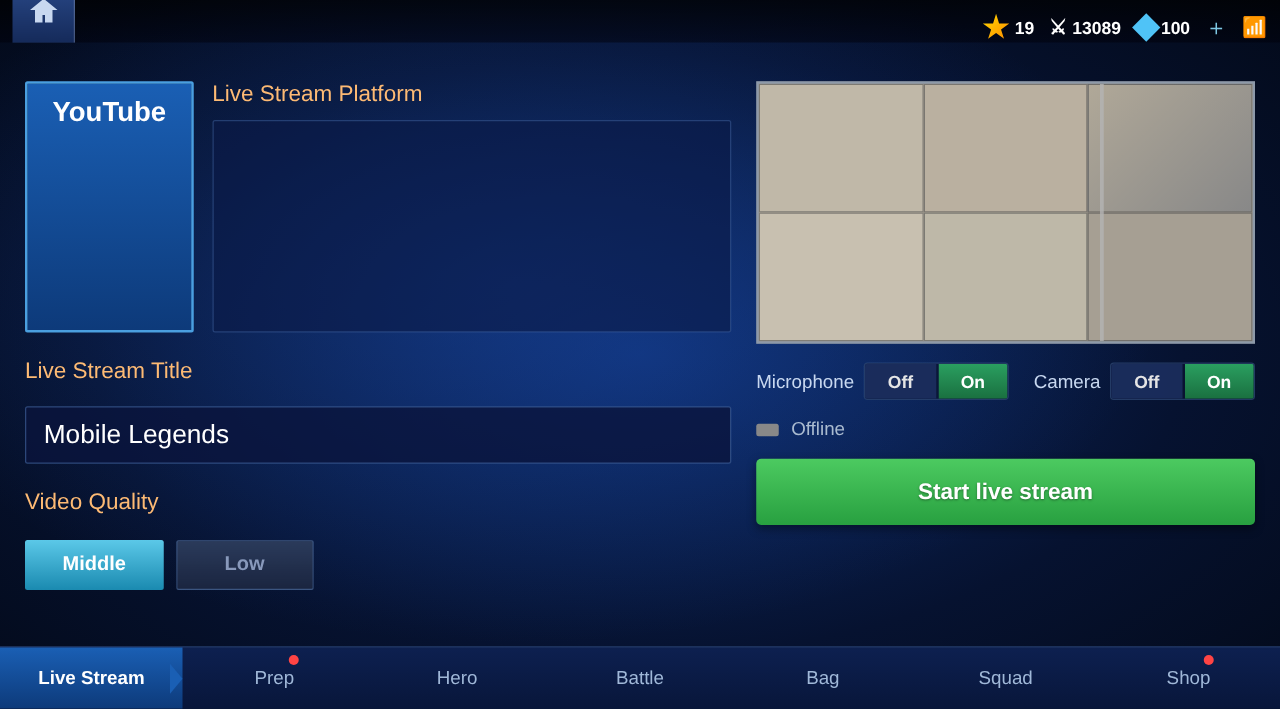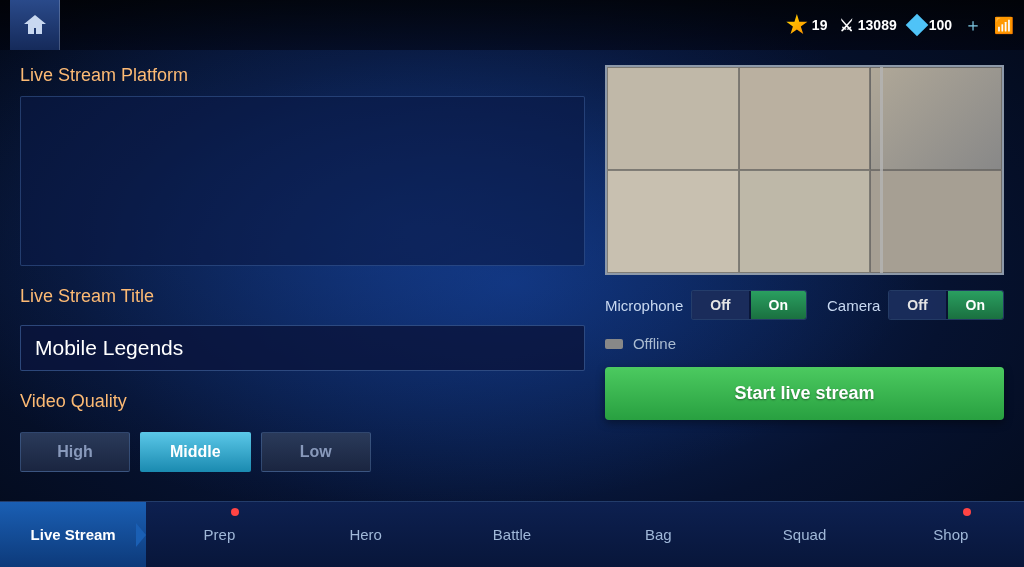--- a/index.html
+++ b/index.html
@@ -26,25 +26,25 @@
       background: radial-gradient(ellipse at 40% 40%, rgba(30,80,180,0.4) 0%, transparent 60%);
       z-index: 0;
     }
 
     
     .top-bar {
       position: absolute;
       top: 0;
       left: 0;
       right: 0;
-      height: 50px;
+      height: 34px;
       background: linear-gradient(180deg, rgba(0,0,0,0.7) 0%, rgba(0,0,10,0.5) 100%);
       z-index: 10;
       display: flex;
-      align-items: center;
+      align-items: flex-end;
       padding: 0 10px;
     }
 
     .home-btn {
       width: 50px;
       height: 50px;
       background: linear-gradient(180deg, #2a4a8a 0%, #152a5a 100%);
       display: flex;
       align-items: center;
       justify-content: center;
@@ -324,21 +324,21 @@
       text-shadow: 0 1px 2px rgba(0,0,0,0.4);
       box-shadow: 0 3px 8px rgba(0,0,0,0.4);
     }
 
     
     .bottom-bar {
       position: absolute;
       bottom: 0;
       left: 0;
       right: 0;
-      height: 66px;
+      height: 50px;
       background: linear-gradient(180deg, #0d2050 0%, #08163a 100%);
       border-top: 1px solid rgba(100,150,220,0.3);
       z-index: 10;
       display: flex;
       align-items: stretch;
     }
 
     .nav-item {
       flex: 1;
       display: flex;
@@ -408,35 +408,35 @@
     <span class="plus-icon">＋</span>
     <span class="wifi-icon">📶</span>
   </div>
 </div>
 
 <div class="main-content">
 
   <div class="left-panel">
 
     <div class="platform-section">
+      <div class="youtube-btn">YouTube</div>
       <div class="platform-info">
         <div class="section-label">Live Stream Platform</div>
         <div class="platform-box"></div>
       </div>
     </div>
 
     <div class="title-section">
       <div class="section-label">Live Stream Title</div>
       <input class="title-input" type="text" value="Mobile Legends" style="">
     </div>
 
     <div class="quality-section">
       <div class="section-label">Video Quality</div>
       <div class="quality-buttons">
-        <button class="quality-btn inactive">High</button>
         <button class="quality-btn active">Middle</button>
         <button class="quality-btn inactive">Low</button>
       </div>
     </div>
 
   </div>
 
   <div class="right-panel">
 
     <div class="camera-preview">

